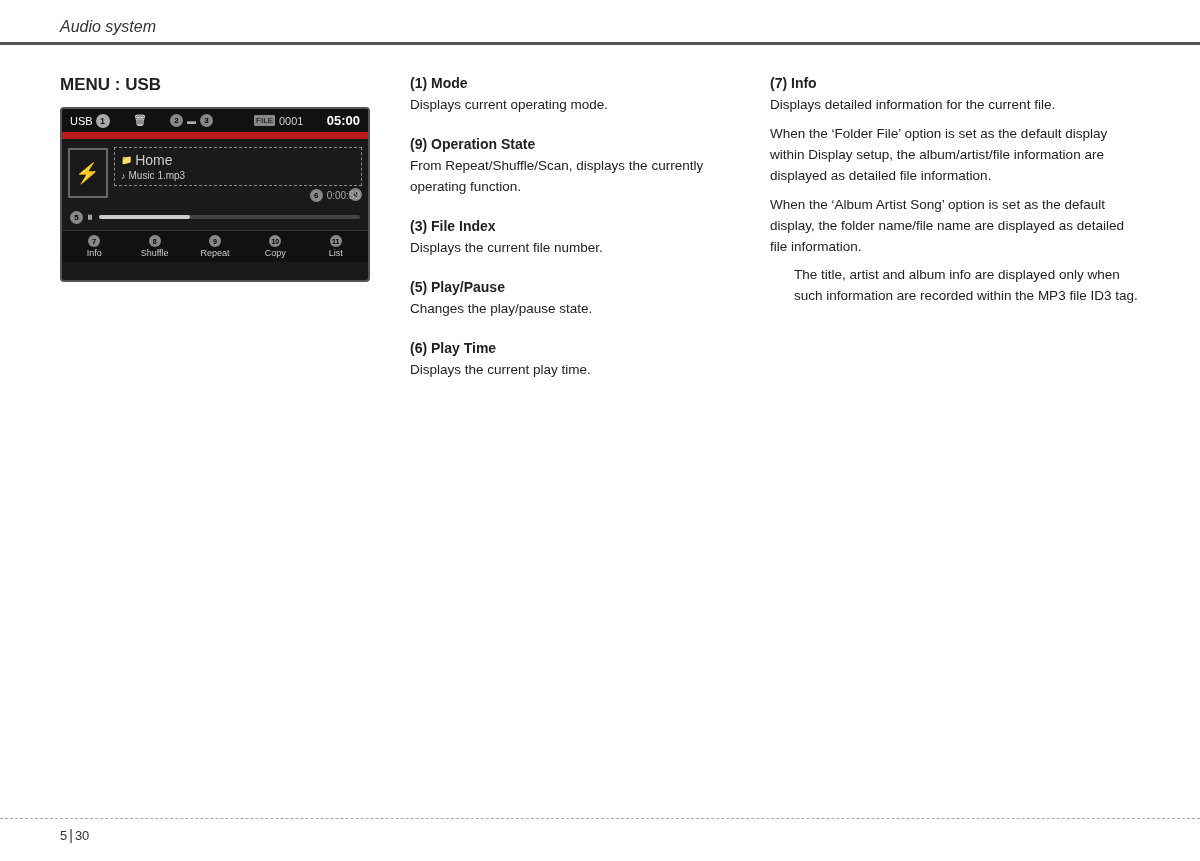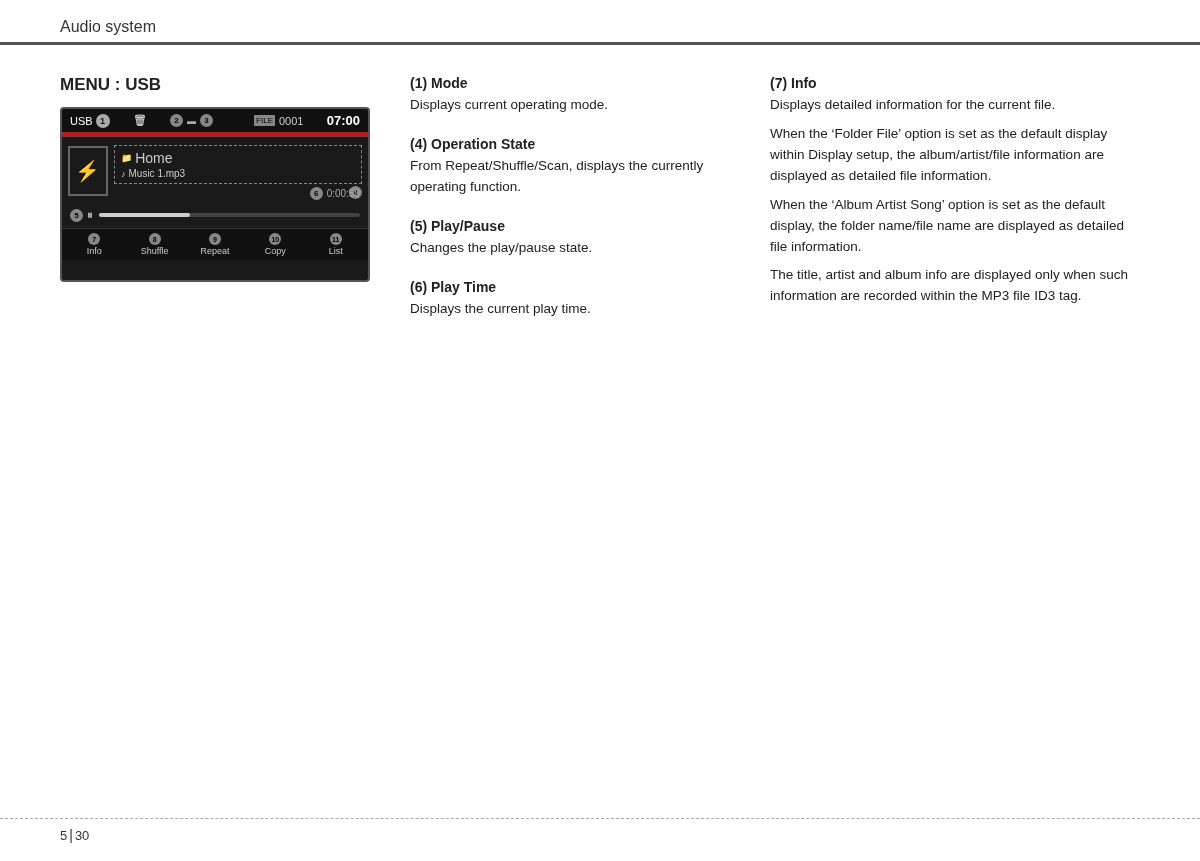--- a/index.html
+++ b/index.html
@@ -16,20 +16,21 @@
 
     
     .page-header {
       padding: 18px 60px 0 60px;
       border-bottom: 3px solid #555;
       padding-bottom: 6px;
     }
     .page-header-title {
       font-size: 16px;
       color: #333;
+      font-style: italic;
     }
 
     
     .main-content {
       display: flex;
       padding: 30px 60px 0 60px;
       gap: 0;
       justify-content: space-between;
     }
 
@@ -63,21 +64,21 @@
       overflow: hidden;
       color: #fff;
     }
     .usb-screen-top {
       display: flex;
       justify-content: space-between;
       align-items: center;
       padding: 4px 8px;
       font-size: 11px;
       background: #111;
-      border-bottom: 5px solid #b91c1c;
+      border-bottom: 7px solid #b91c1c;
     }
     .usb-label {
       display: flex;
       align-items: center;
       gap: 3px;
       font-size: 11px;
     }
     .usb-num {
       width: 14px;
       height: 14px;
@@ -290,21 +291,21 @@
 
           <span style="font-size:11px;">🗑</span>
         </div>
         <div class="usb-icons-row">
           <span class="circle-num">2</span>
           <span style="font-size:9px; color:#aaa;">▬</span>
           <span class="circle-num">3</span>
           <span class="file-badge">FILE</span>
           <span style="font-size:11px; color:#ccc;">0001</span>
         </div>
-        <div class="usb-clock">07:00</div>
+        <div class="usb-clock">05:00</div>
       </div>
 
       <div class="usb-screen-mid">
 
         <div class="usb-icon-box">
           <span class="usb-icon-inner">⚡</span>
         </div>
 
         <div class="usb-file-info">
           <div class="file-info-box">
@@ -365,40 +366,44 @@
       </div>
     </div>
   </div>
 
   <div class="mid-col">
     <div class="section-item">
       <div class="section-heading">(1) Mode</div>
       <div class="section-text">Displays current operating mode.</div>
     </div>
     <div class="section-item">
-      <div class="section-heading">(4) Operation State</div>
+      <div class="section-heading">(9) Operation State</div>
       <div class="section-text">From Repeat/Shuffle/Scan, displays the currently operating function.</div>
+    </div>
+    <div class="section-item">
+      <div class="section-heading">(3) File Index</div>
+      <div class="section-text">Displays the current file number.</div>
     </div>
     <div class="section-item">
       <div class="section-heading">(5) Play/Pause</div>
       <div class="section-text">Changes the play/pause state.</div>
     </div>
     <div class="section-item">
       <div class="section-heading">(6) Play Time</div>
       <div class="section-text">Displays the current play time.</div>
     </div>
   </div>
 
   <div class="right-col">
     <div class="section-item">
       <div class="section-heading">(7) Info</div>
       <div class="section-text">Displays detailed information for the current file.</div>
       <div class="section-text" style="margin-top:8px;">When the ‘Folder File’ option is set as the default display within Display setup, the album/artist/file information are displayed as detailed file information.</div>
       <div class="section-text" style="margin-top:8px;">When the ‘Album Artist Song’ option is set as the default display, the folder name/file name are displayed as detailed file information.</div>
-      <div class="section-text" style="margin-top:8px;">The title, artist and album info are displayed only when such information are recorded within the MP3 file ID3 tag.</div>
+      <div class="section-text" style="margin-top:8px;margin-left:24px;">The title, artist and album info are displayed only when such information are recorded within the MP3 file ID3 tag.</div>
     </div>
   </div>
 
 </div>
 
 <div class="page-footer">
   <span class="page-num">5</span>
   <span class="page-sep"> | </span>
   <span class="page-num">30</span>
 </div>

